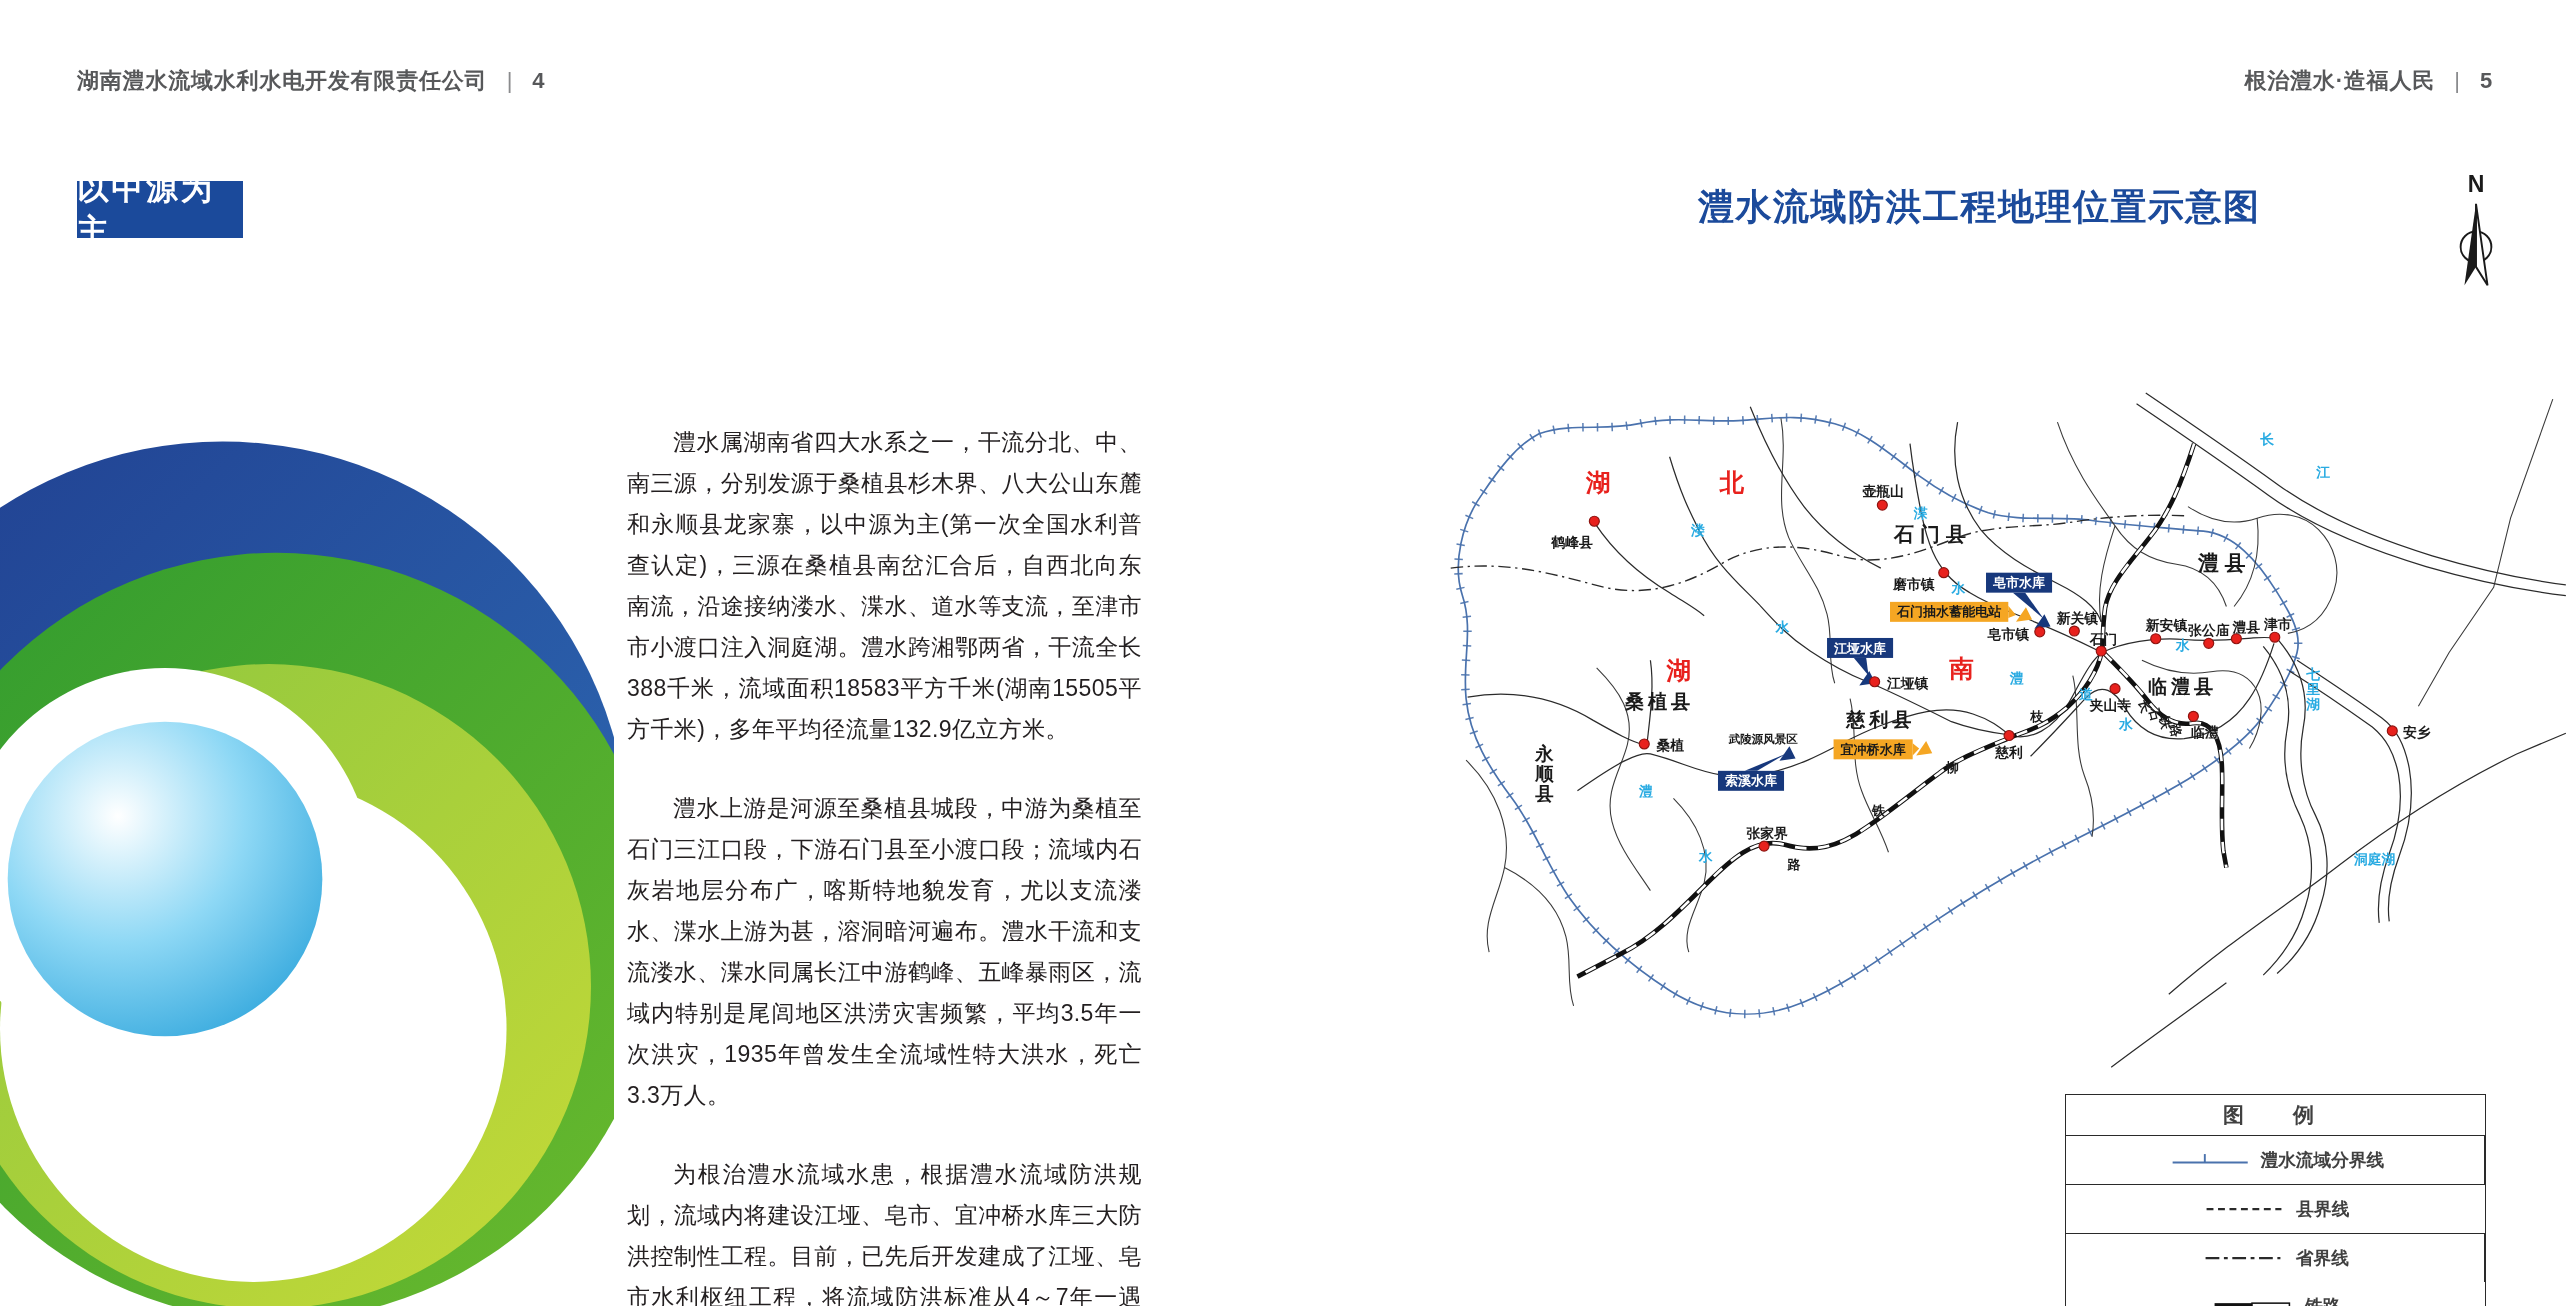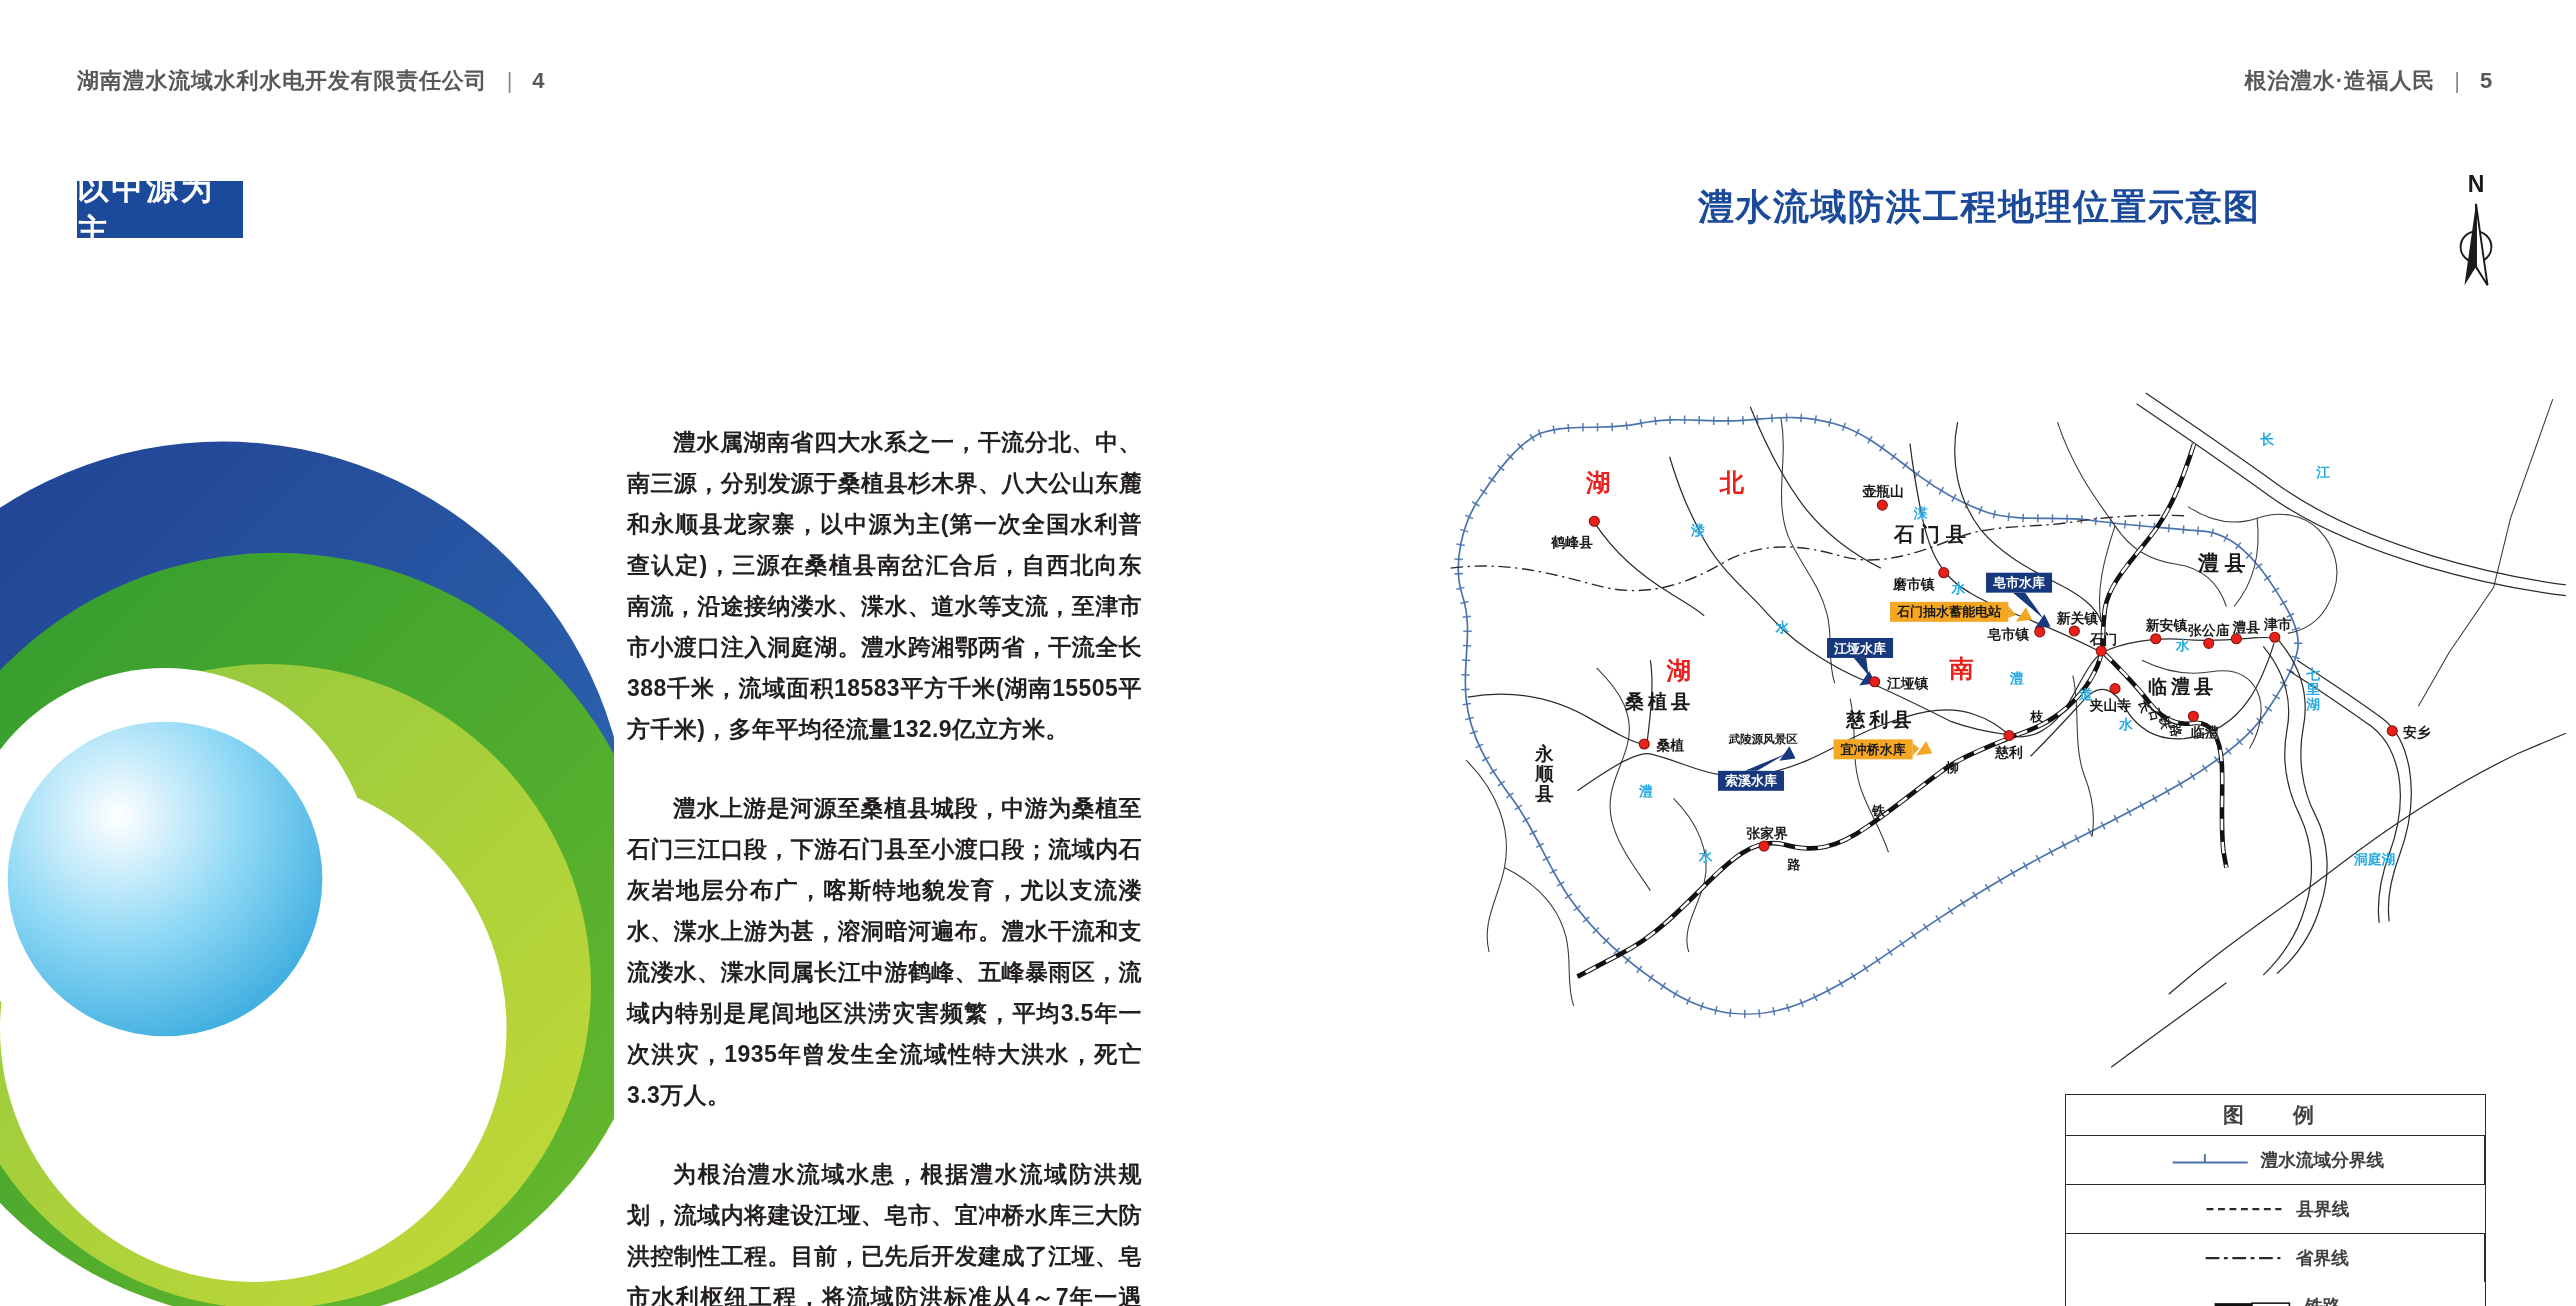--- a/index.html
+++ b/index.html
@@ -11,21 +11,21 @@
   .hdr .sep{margin:0 12.3px;color:#8a8b8d;font-weight:normal;}
   #hdr-left{left:77px;}
   #hdr-right{right:83px;}
   #section-title{
     position:absolute;left:77px;top:181px;width:166px;height:57px;
     background:#1b4a9b;color:#ffffff;font-size:31.5px;font-weight:bold;
     display:flex;align-items:center;justify-content:center;letter-spacing:3.1px;
   }
   #body-col{position:absolute;left:627px;top:422px;width:519px;color:#231f20;}
   #body-col p{
-    margin:0 4px 38px 0;font-size:23px;line-height:41px;font-weight:bold;
+    margin:0 4px 38px 0;font-size:23px;line-height:41px;font-weight:normal;
     text-align:justify;text-indent:2em;letter-spacing:0.4px;
   }
   #map-title{
     position:absolute;left:1698px;top:183px;width:584px;
     font-size:36px;font-weight:bold;color:#1b4a9b;letter-spacing:1.5px;white-space:nowrap;
   }
   #compass{position:absolute;left:2449px;top:170px;}
   #logo{position:absolute;left:0;top:399px;}
   #map-wrap{position:absolute;left:1420px;top:330px;width:1152px;height:768px;}
   #legend{

